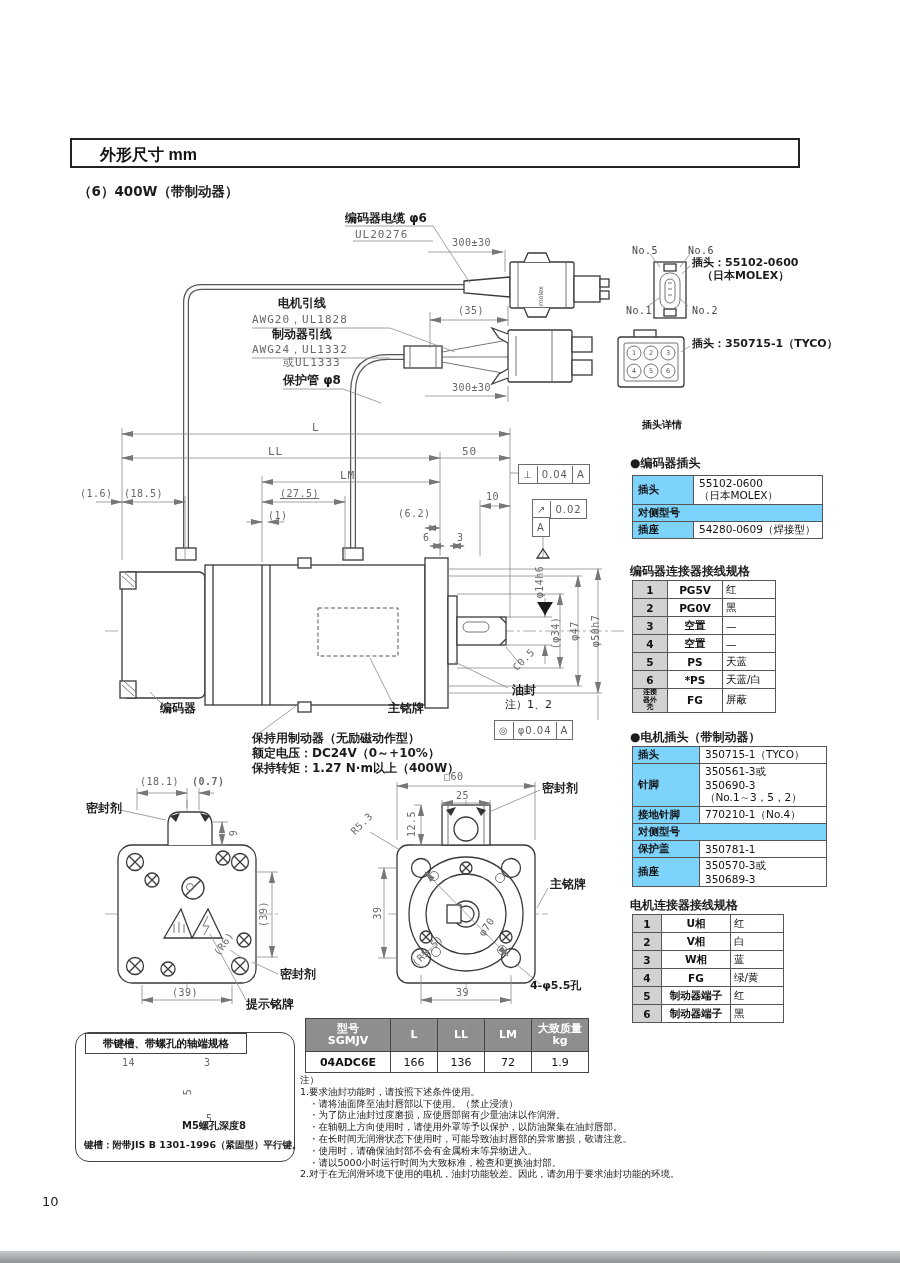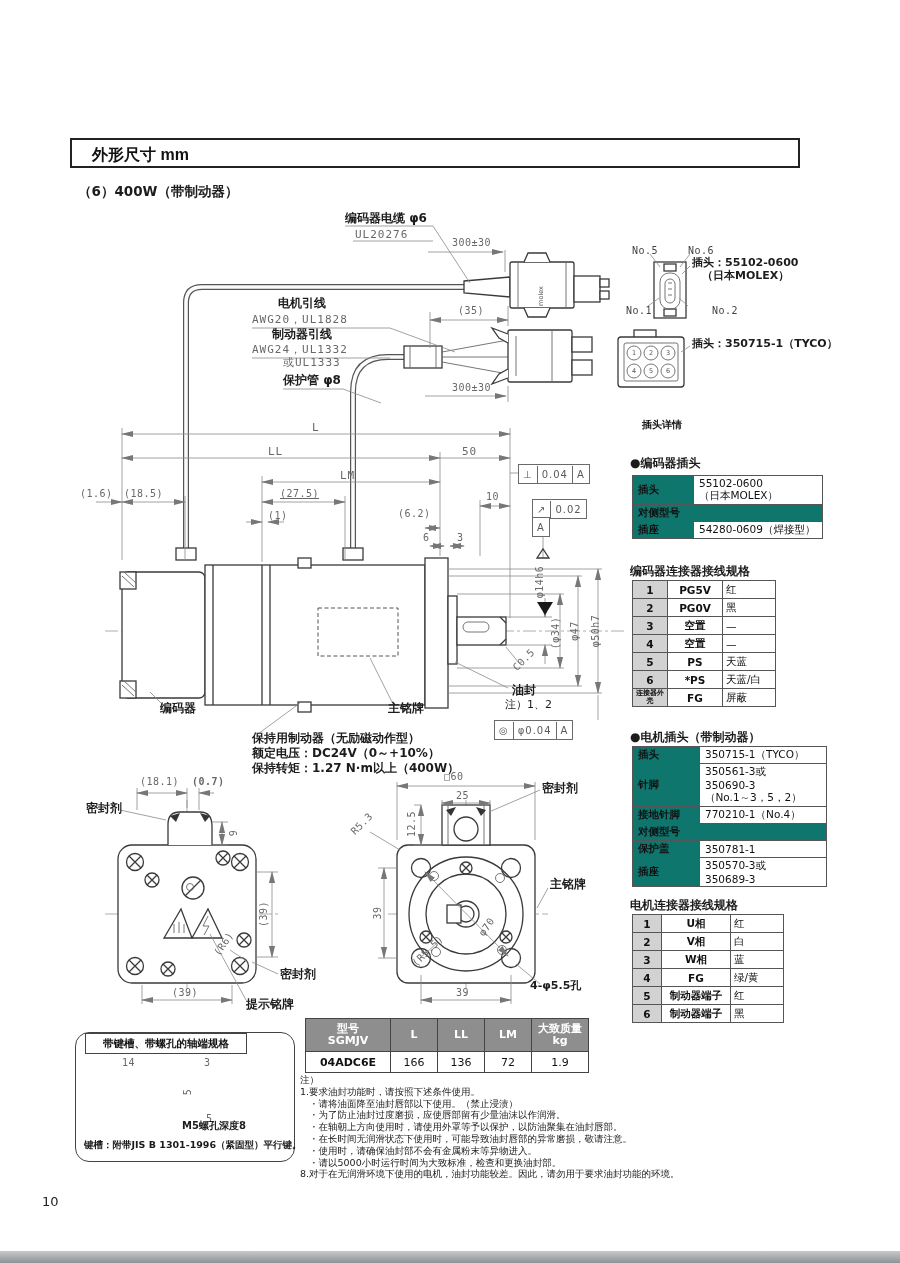--- a/index.html
+++ b/index.html
@@ -14,36 +14,36 @@
   .cad{position:absolute;font-family:"DejaVu Sans Mono",monospace;font-size:11px;color:#686868;
        letter-spacing:1px;white-space:nowrap;line-height:1;}
   .cad.sm{font-size:10px;letter-spacing:.5px;}
   .rot,.rot45,.rot55{position:absolute;white-space:nowrap;}
   .rot{transform:translate(-50%,-50%) rotate(-90deg);}
   .rot45{transform:translate(-50%,-50%) rotate(-45deg);}
   .rot55{transform:translate(-50%,-50%) rotate(-55deg);}
   .heading{position:absolute;font-family:"DejaVu Sans",sans-serif;font-weight:bold;font-size:10px;color:#111;margin-left:12px;}
   
   .title-box{position:absolute;left:70px;top:138px;width:730px;height:30px;border:2px solid #222;
-             font-size:16px;font-weight:bold;color:#111;line-height:30px;padding-left:20px;box-sizing:border-box;}
+             font-size:16px;font-weight:bold;color:#111;line-height:30px;padding-left:28px;box-sizing:border-box;}
   
   .gdt{position:absolute;display:flex;border:1px solid #6a6a6a;background:#fff;height:18px;
        font-family:"DejaVu Sans Mono",monospace;font-size:10px;color:#5a5a5a;align-items:center;}
   .gdt span{display:block;padding:0 4px;border-left:1px solid #6a6a6a;line-height:17px;
             font-family:"DejaVu Sans",sans-serif;letter-spacing:1px;}
   .gdt span:first-child{border-left:none;}
   
   table{border-collapse:collapse;position:absolute;}
   .rt td{border:1px solid #555;font-family:"DejaVu Sans",sans-serif;font-size:10.5px;color:#111;
          padding:1px 5px;background:#fff;vertical-align:middle;}
-  .rt td.lab{background:#0f766e;font-weight:bold;}
+  .rt td.lab{background:#7dd3fc;font-weight:bold;}
   .wt td{border:1px solid #555;font-family:"DejaVu Sans",sans-serif;font-size:10.5px;color:#111;
          padding:0 3px;background:#fff;text-align:center;height:17px;}
   .wt td.pin{background:#d2d2d2;font-weight:bold;}
-  .wt td.shell{background:#d2d2d2;font-weight:bold;font-size:7px;line-height:7.5px;padding:0 1px;}
+  .wt td.shell{background:#d2d2d2;font-weight:bold;font-size:7px;line-height:7.5px;padding:0 8px;}
   .wt td.sig{font-weight:bold;}
   .wt td.clr{text-align:left;}
   
   .spec td{border:1px solid #444;font-family:"DejaVu Sans",sans-serif;font-size:11px;text-align:center;}
   .spec .hd{background:#8e8e8e;color:#fff;font-weight:bold;line-height:12px;height:30px;}
   .spec .model{background:#d6d6d6;font-weight:bold;}
   .spec .val{background:#fff;color:#111;height:18px;}
   
   .notes{position:absolute;left:300px;top:1074px;font-family:"DejaVu Sans",sans-serif;font-size:9.5px;
          color:#1a1a1a;line-height:11.8px;white-space:nowrap;}
@@ -329,21 +329,21 @@
   <span class="lbl" style="left:272px;top:328px;">制动器引线</span>
   <span class="cad" style="left:252px;top:344px;">AWG24，UL1332</span>
   <span class="cad" style="left:283px;top:357px;">或UL1333</span>
   <span class="lbl" style="left:283px;top:374px;">保护管 φ8</span>
   <span class="cad sm" style="left:458px;top:306px;">(35)</span>
   <span class="cad sm" style="left:452px;top:383px;">300±30</span>
 
   <span class="cad sm" style="left:632px;top:246px;color:#444;">No.5</span>
   <span class="cad sm" style="left:688px;top:246px;color:#444;">No.6</span>
   <span class="cad sm" style="left:626px;top:306px;color:#444;">No.1</span>
-  <span class="cad sm" style="left:712px;top:306px;color:#444;">No.2</span>
+  <span class="cad sm" style="left:692px;top:306px;color:#444;">No.2</span>
   <span class="lbl sm" style="left:692px;top:257px;">插头：55102-0600</span>
   <span class="lbl sm" style="left:702px;top:270px;">（日本MOLEX）</span>
   <span class="lbl sm" style="left:692px;top:338px;">插头：350715-1（TYCO）</span>
   <span class="rot" style="left:634px;top:353px;transform:translate(-50%,-50%);font:6.5px 'DejaVu Sans';color:#555;">1</span>
   <span class="rot" style="left:651px;top:353px;transform:translate(-50%,-50%);font:6.5px 'DejaVu Sans';color:#555;">2</span>
   <span class="rot" style="left:668px;top:353px;transform:translate(-50%,-50%);font:6.5px 'DejaVu Sans';color:#555;">3</span>
   <span class="rot" style="left:634px;top:371px;transform:translate(-50%,-50%);font:6.5px 'DejaVu Sans';color:#555;">4</span>
   <span class="rot" style="left:651px;top:371px;transform:translate(-50%,-50%);font:6.5px 'DejaVu Sans';color:#555;">5</span>
   <span class="rot" style="left:668px;top:371px;transform:translate(-50%,-50%);font:6.5px 'DejaVu Sans';color:#555;">6</span>
 
@@ -584,18 +584,18 @@
 
   <div class="notes">
     <div>注）</div>
     <div>1.要求油封功能时，请按照下述条件使用。</div>
     <div class="ind">・请将油面降至油封唇部以下使用。（禁止浸渍）</div>
     <div class="ind">・为了防止油封过度磨损，应使唇部留有少量油沫以作润滑。</div>
     <div class="ind">・在轴朝上方向使用时，请使用外罩等予以保护，以防油聚集在油封唇部。</div>
     <div class="ind">・在长时间无润滑状态下使用时，可能导致油封唇部的异常磨损，敬请注意。</div>
     <div class="ind">・使用时，请确保油封部不会有金属粉末等异物进入。</div>
     <div class="ind">・请以5000小时运行时间为大致标准，检查和更换油封部。</div>
-    <div>8.对于在无润滑环境下使用的电机，油封功能较差。因此，请勿用于要求油封功能的环境。</div>
+    <div>2.对于在无润滑环境下使用的电机，油封功能较差。因此，请勿用于要求油封功能的环境。</div>
   </div>
 
   <div class="pagenum">10</div>
   <div class="bottombar"></div>
 </div>
 
 </body></html>

